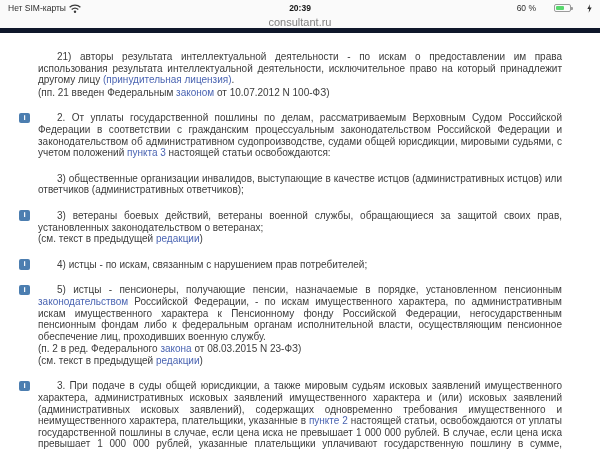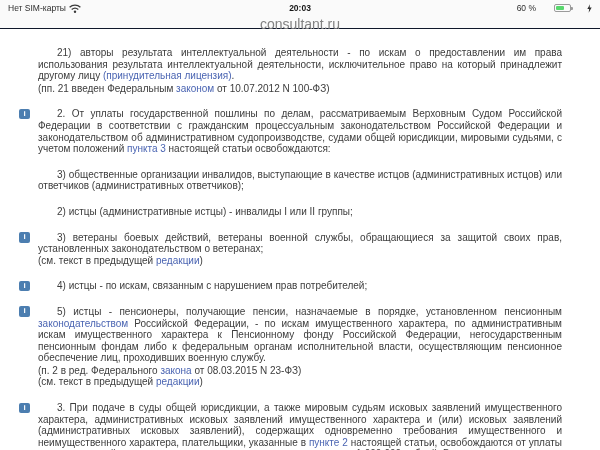--- a/index.html
+++ b/index.html
@@ -8,33 +8,33 @@
     background:#ffffff;
     font-family:"Liberation Sans", sans-serif;
     -webkit-font-smoothing:antialiased;
   }
   .screen { width:600px; height:450px; position:relative; overflow:hidden; }
 
   
   .statusbar {
     position:relative; height:28px;
     background:#fafafa;
-    border-bottom:1px solid #0f172a;
+    border-bottom:5px solid #0f172a;
   }
   .sb-left {
     position:absolute; left:8px; top:3px;
     display:flex; align-items:center; gap:3px;
     font-size:8.5px; color:#2e2e2e;
   }
   .sb-center {
     position:absolute; left:0; right:0; top:3px;
     text-align:center; pointer-events:none;
   }
   .sb-time { font-size:8.5px; font-weight:bold; color:#161616; }
-  .sb-domain { font-size:14px; color:#828282; margin-top:3px; pointer-events:auto; }
+  .sb-domain { font-size:11px; color:#828282; margin-top:3px; pointer-events:auto; }
   .sb-right {
     position:absolute; right:8px; top:3px;
     display:flex; align-items:center; gap:16px;
     font-size:8.5px; color:#2e2e2e;
   }
   .battery {
     width:17px; height:8px; box-sizing:border-box;
     border:1px solid #9b9b9b; border-radius:2px;
     padding:1px; position:relative; margin-left:2px;
   }
@@ -75,40 +75,39 @@
   <div class="statusbar">
     <div class="sb-left">
       <span>Нет SIM-карты</span>
       <svg width="12" height="9" viewBox="0 0 16 12" aria-hidden="true">
         <path d="M0.8 4.4 A10.8 10.8 0 0 1 15.2 4.4" fill="none" stroke="#3a3a3a" stroke-width="1.7"></path>
         <path d="M3.6 7.4 A6.6 6.6 0 0 1 12.4 7.4" fill="none" stroke="#3a3a3a" stroke-width="1.7"></path>
         <circle cx="8" cy="10.3" r="1.6" fill="#3a3a3a"></circle>
       </svg>
     </div>
     <div class="sb-center">
-      <div class="sb-time">20:03</div>
+      <div class="sb-time">20:39</div>
       <div class="sb-domain">consultant.ru</div>
     </div>
     <div class="sb-right">
       <span>60 %</span>
       <span class="battery">
         <span class="battery-fill" style="width: 60%; background: rgb(88, 215, 109);"></span>
       </span>
       <svg width="5" height="9" viewBox="0 0 6 10" aria-hidden="true">
         <path d="M3.6 0 L0.4 5.6 H2.6 L2 10 L5.6 3.9 H3.2 Z" fill="#2e2e2e"></path>
       </svg>
     </div>
   </div>
 
   <div class="content">
       <div class="para indent">21) авторы результата интеллектуальной деятельности - по искам о предоставлении им права использования результата интеллектуальной деятельности, исключительное право на который принадлежит другому лицу <span class="doclink">(принудительная лицензия)</span>.</div>
       <div class="para note">(пп. 21 введен Федеральным <span class="doclink">законом</span> от 10.07.2012 N 100-ФЗ)</div>
       <div class="para indent"><span class="info-icon">i</span>2. От уплаты государственной пошлины по делам, рассматриваемым Верховным Судом Российской Федерации в соответствии с гражданским процессуальным законодательством Российской Федерации и законодательством об административном судопроизводстве, судами общей юрисдикции, мировыми судьями, с учетом положений <span class="doclink">пункта 3</span> настоящей статьи освобождаются:</div>
       <div class="para indent">3) общественные организации инвалидов, выступающие в качестве истцов (административных истцов) или ответчиков (административных ответчиков);</div>
-      <div class="para indent">2) истцы (административные истцы) - инвалиды I или II группы;</div>
       <div class="para indent"><span class="info-icon">i</span>3) ветераны боевых действий, ветераны военной службы, обращающиеся за защитой своих прав, установленных законодательством о ветеранах;</div>
       <div class="para note tight">(см. текст в предыдущей <span class="doclink">редакции</span>)</div>
       <div class="para indent"><span class="info-icon">i</span>4) истцы - по искам, связанным с нарушением прав потребителей;</div>
       <div class="para indent"><span class="info-icon">i</span>5) истцы - пенсионеры, получающие пенсии, назначаемые в порядке, установленном пенсионным <span class="doclink">законодательством</span> Российской Федерации, - по искам имущественного характера, по административным искам имущественного характера к Пенсионному фонду Российской Федерации, негосударственным пенсионным фондам либо к федеральным органам исполнительной власти, осуществляющим пенсионное обеспечение лиц, проходивших военную службу.</div>
       <div class="para note">(п. 2 в ред. Федерального <span class="doclink">закона</span> от 08.03.2015 N 23-ФЗ)</div>
       <div class="para note tight">(см. текст в предыдущей <span class="doclink">редакции</span>)</div>
       <div class="para indent"><span class="info-icon">i</span>3. При подаче в суды общей юрисдикции, а также мировым судьям исковых заявлений имущественного характера, административных исковых заявлений имущественного характера и (или) исковых заявлений (административных исковых заявлений), содержащих одновременно требования имущественного и неимущественного характера, плательщики, указанные в <span class="doclink">пункте 2</span> настоящей статьи, освобождаются от уплаты государственной пошлины в случае, если цена иска не превышает 1 000 000 рублей. В случае, если цена иска превышает 1 000 000 рублей, указанные плательщики уплачивают государственную пошлину в сумме, исчисленной в соответствии с <span class="doclink">подпунктом 1 пункта 1 статьи 333.19</span> настоящего Кодекса и уменьшенной на сумму государственной пошлины, подлежащей уплате при цене иска 1 000 000 рублей.</div>
       <div class="para note tight">(см. текст в предыдущей <span class="doclink">редакции</span>)</div>
     </div>
 

